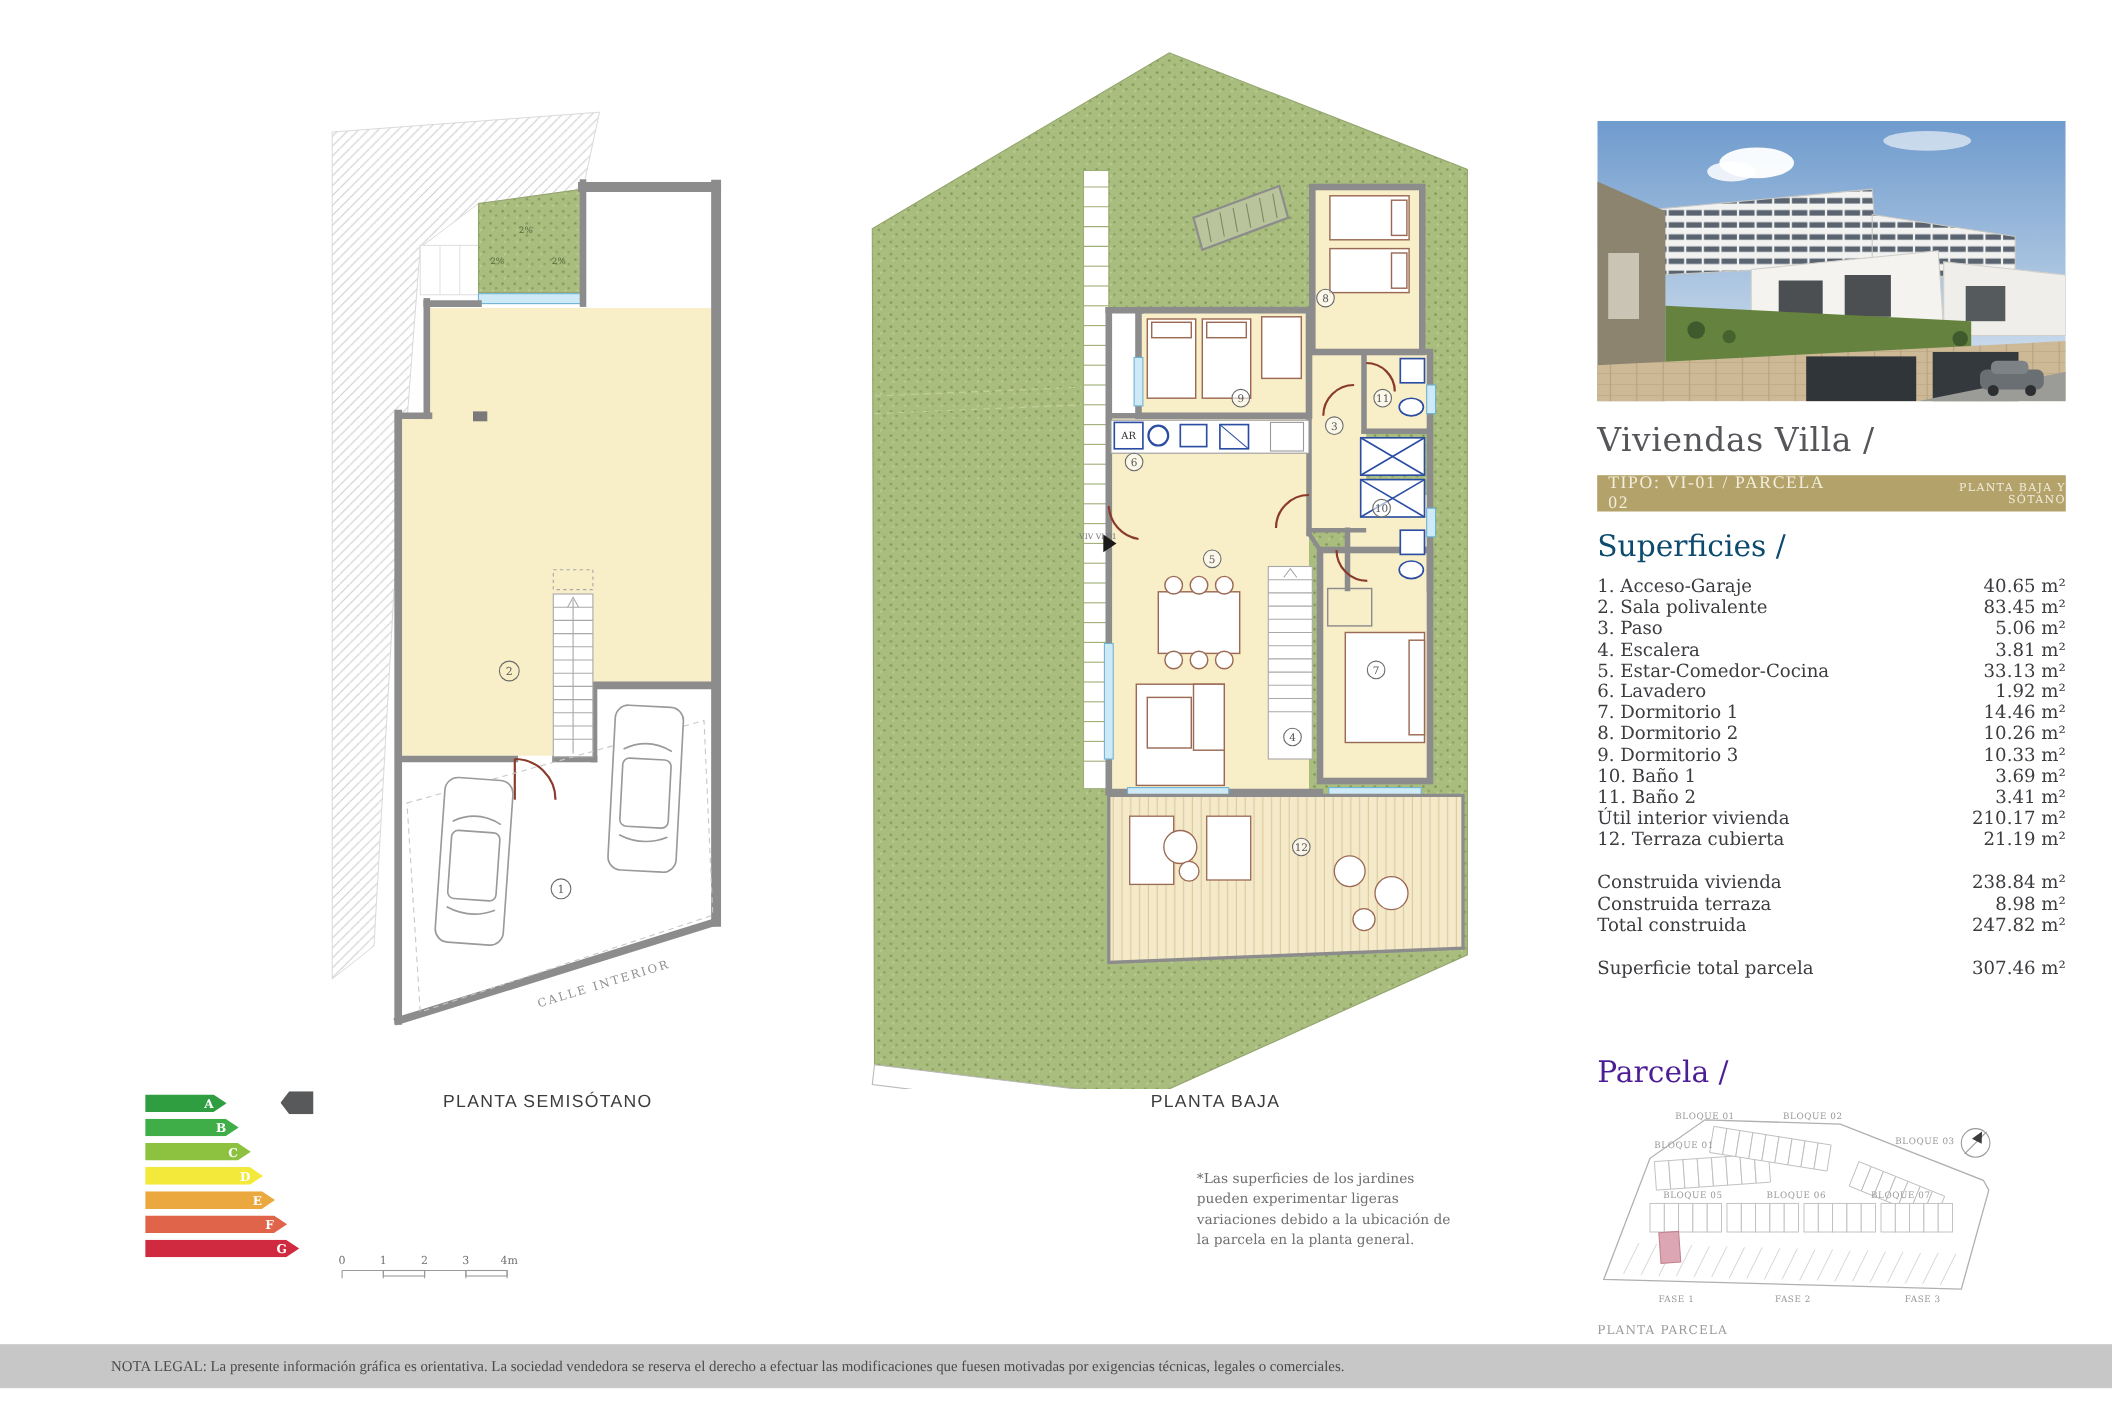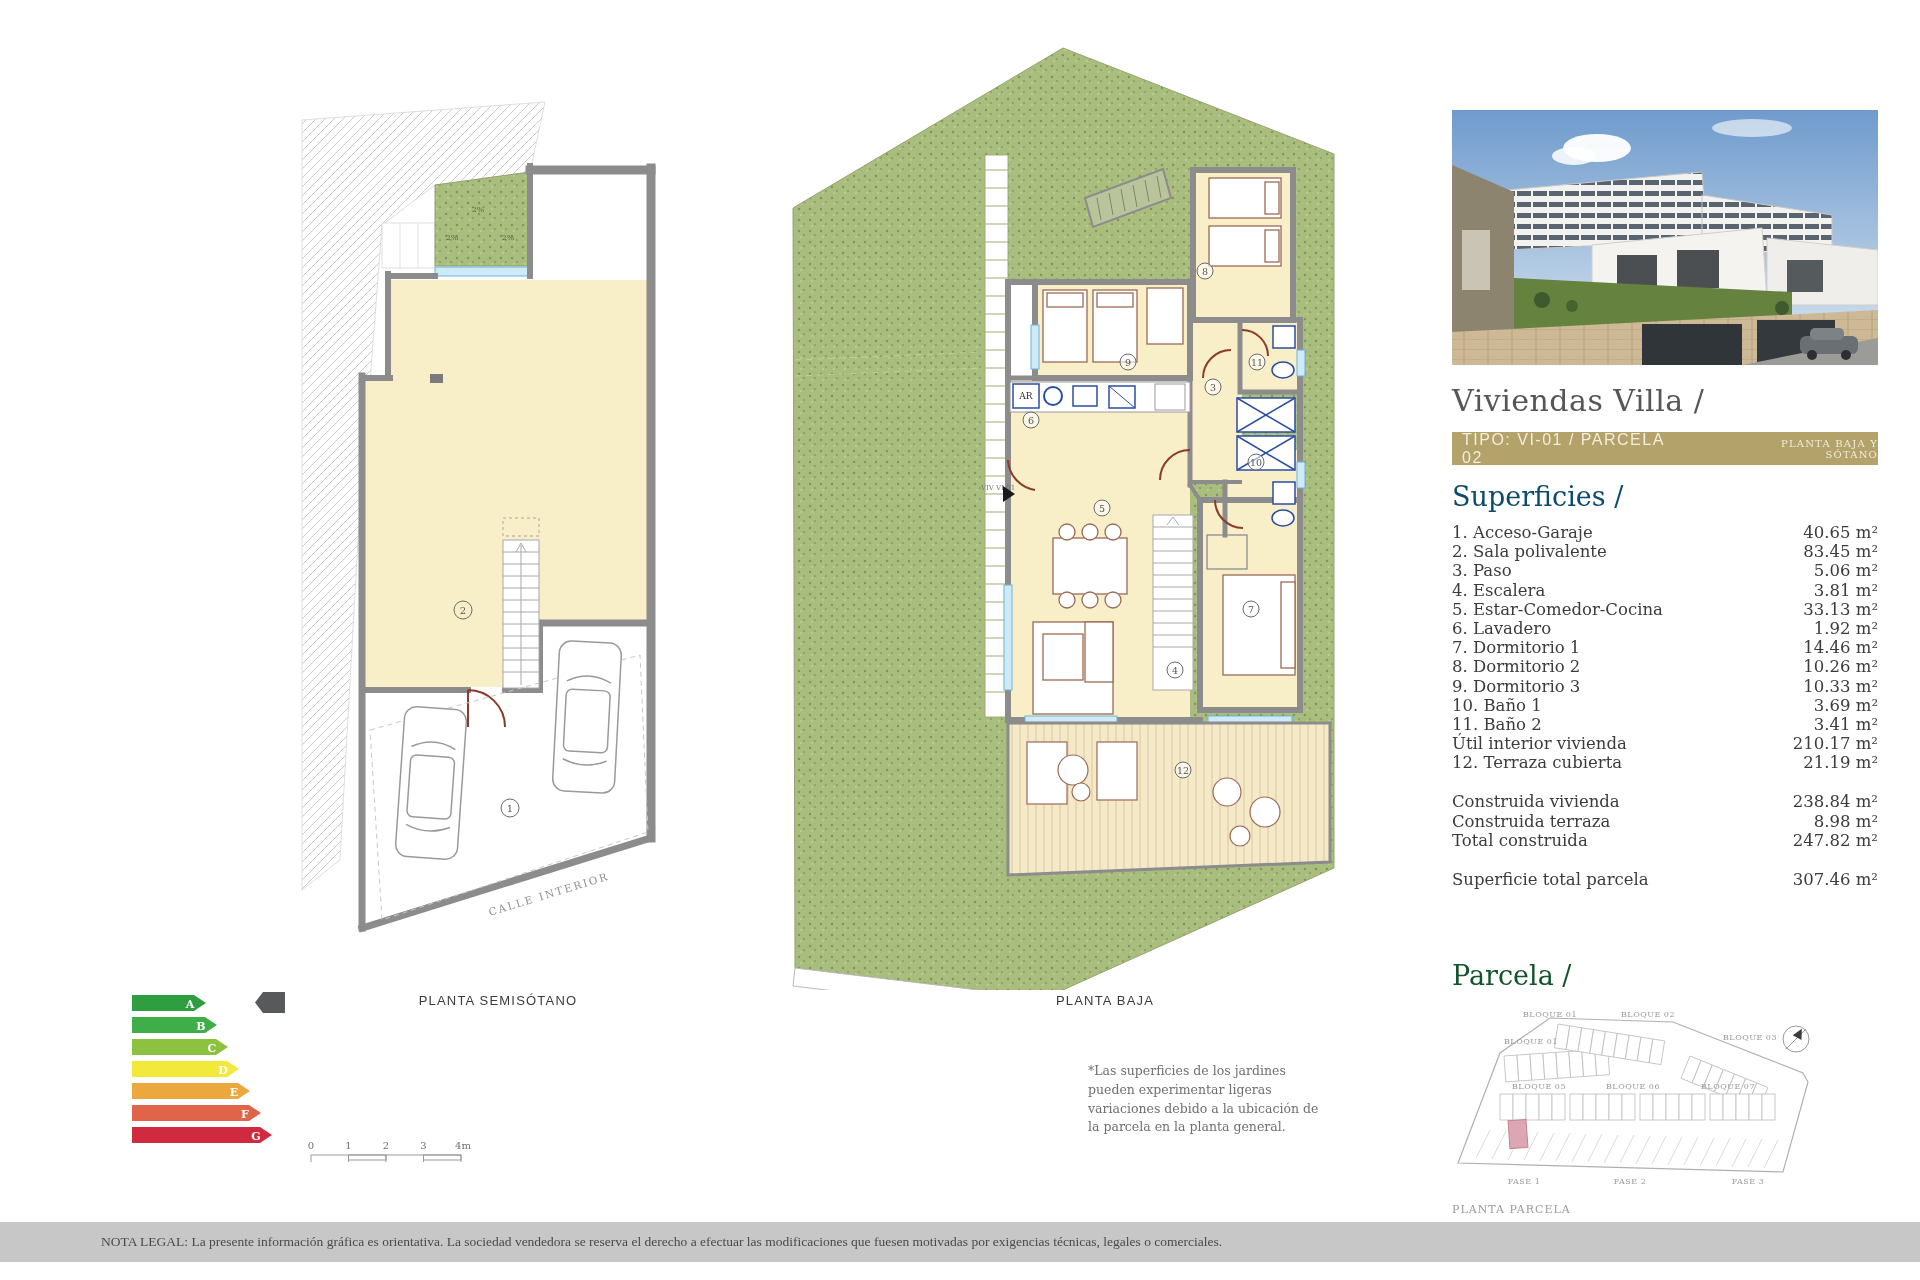--- a/index.html
+++ b/index.html
@@ -2,30 +2,30 @@
 <html><head>
 <meta charset="utf-8">
 <style>
   html,body{margin:0;padding:0;background:#ffffff;}
   body{width:1920px;height:1280px;position:relative;font-family:"Liberation Sans",sans-serif;overflow:hidden;}
   .abs{position:absolute;}
   svg text{font-family:"DejaVu Serif",serif;}
   
   .panel-title{left:1452px;top:383px;width:430px;font-family:"DejaVu Serif",serif;font-size:30px;color:#55565a;letter-spacing:.5px;}
   .tipo-bar{left:1452px;top:432px;width:426px;height:33px;background:#b3a269;display:flex;align-items:center;}
-  .tipo-main{font-family:Liberation Sans, sans-serif;font-size:16px;color:#f2eddc;letter-spacing:1.5px;margin-left:10px;font-weight:400;}
+  .tipo-main{font-family:Liberation Serif, serif;font-size:16px;color:#f2eddc;letter-spacing:1.5px;margin-left:10px;font-weight:400;}
   .tipo-sub{font-family:"DejaVu Serif",serif;font-size:10px;color:#f2eddc;letter-spacing:1.2px;margin-left:58px;text-align:right;}
   .sup-heading{left:1452px;top:481px;font-family:"DejaVu Serif",serif;font-size:27px;color:#0c4a6e;}
   .sup-list{left:1452px;top:523px;width:426px;font-family:"DejaVu Serif",serif;font-size:16.5px;color:#3c3c40;}
   .sup-row{display:flex;justify-content:space-between;height:19.2px;line-height:19.2px;}
   .sup-gap{height:20px;}
-  .parcela-heading{left:1452px;top:960px;font-family:"DejaVu Serif",serif;font-size:27px;color:#14532d;}
+  .parcela-heading{left:1452px;top:960px;font-family:"DejaVu Serif",serif;font-size:27px;color:#4c1d95;}
   .parcela-caption{left:1452px;top:1203px;font-family:"DejaVu Serif",serif;font-size:11px;color:#9a9a9a;letter-spacing:1px;}
   
-  .plan-label{font-size:13px;letter-spacing:1.2px;color:#3c3c3c;text-align:center;width:220px;}
+  .plan-label{font-size:16px;letter-spacing:1.2px;color:#3c3c3c;text-align:center;width:220px;}
   .garden-note{left:1088px;top:1062px;width:238px;font-family:"DejaVu Serif",serif;font-size:12.5px;color:#6f6f6f;line-height:1.5;}
   .legal-bar{left:0;top:1222px;width:1920px;height:40px;background:#c7c7c7;display:flex;align-items:center;padding-left:26px;}
   .legal-text{margin-left:75px;font-family:"Liberation Serif",serif;font-size:13.5px;color:#4a4a4a;}
   
   .energy{left:132px;top:995px;width:200px;}
   .energy-row{height:16px;margin-bottom:6px;position:relative;}
   .pointer{position:absolute;left:123px;top:-3px;}
   
   .photo{left:1452px;top:110px;width:426px;height:255px;overflow:hidden;}
 </style>

